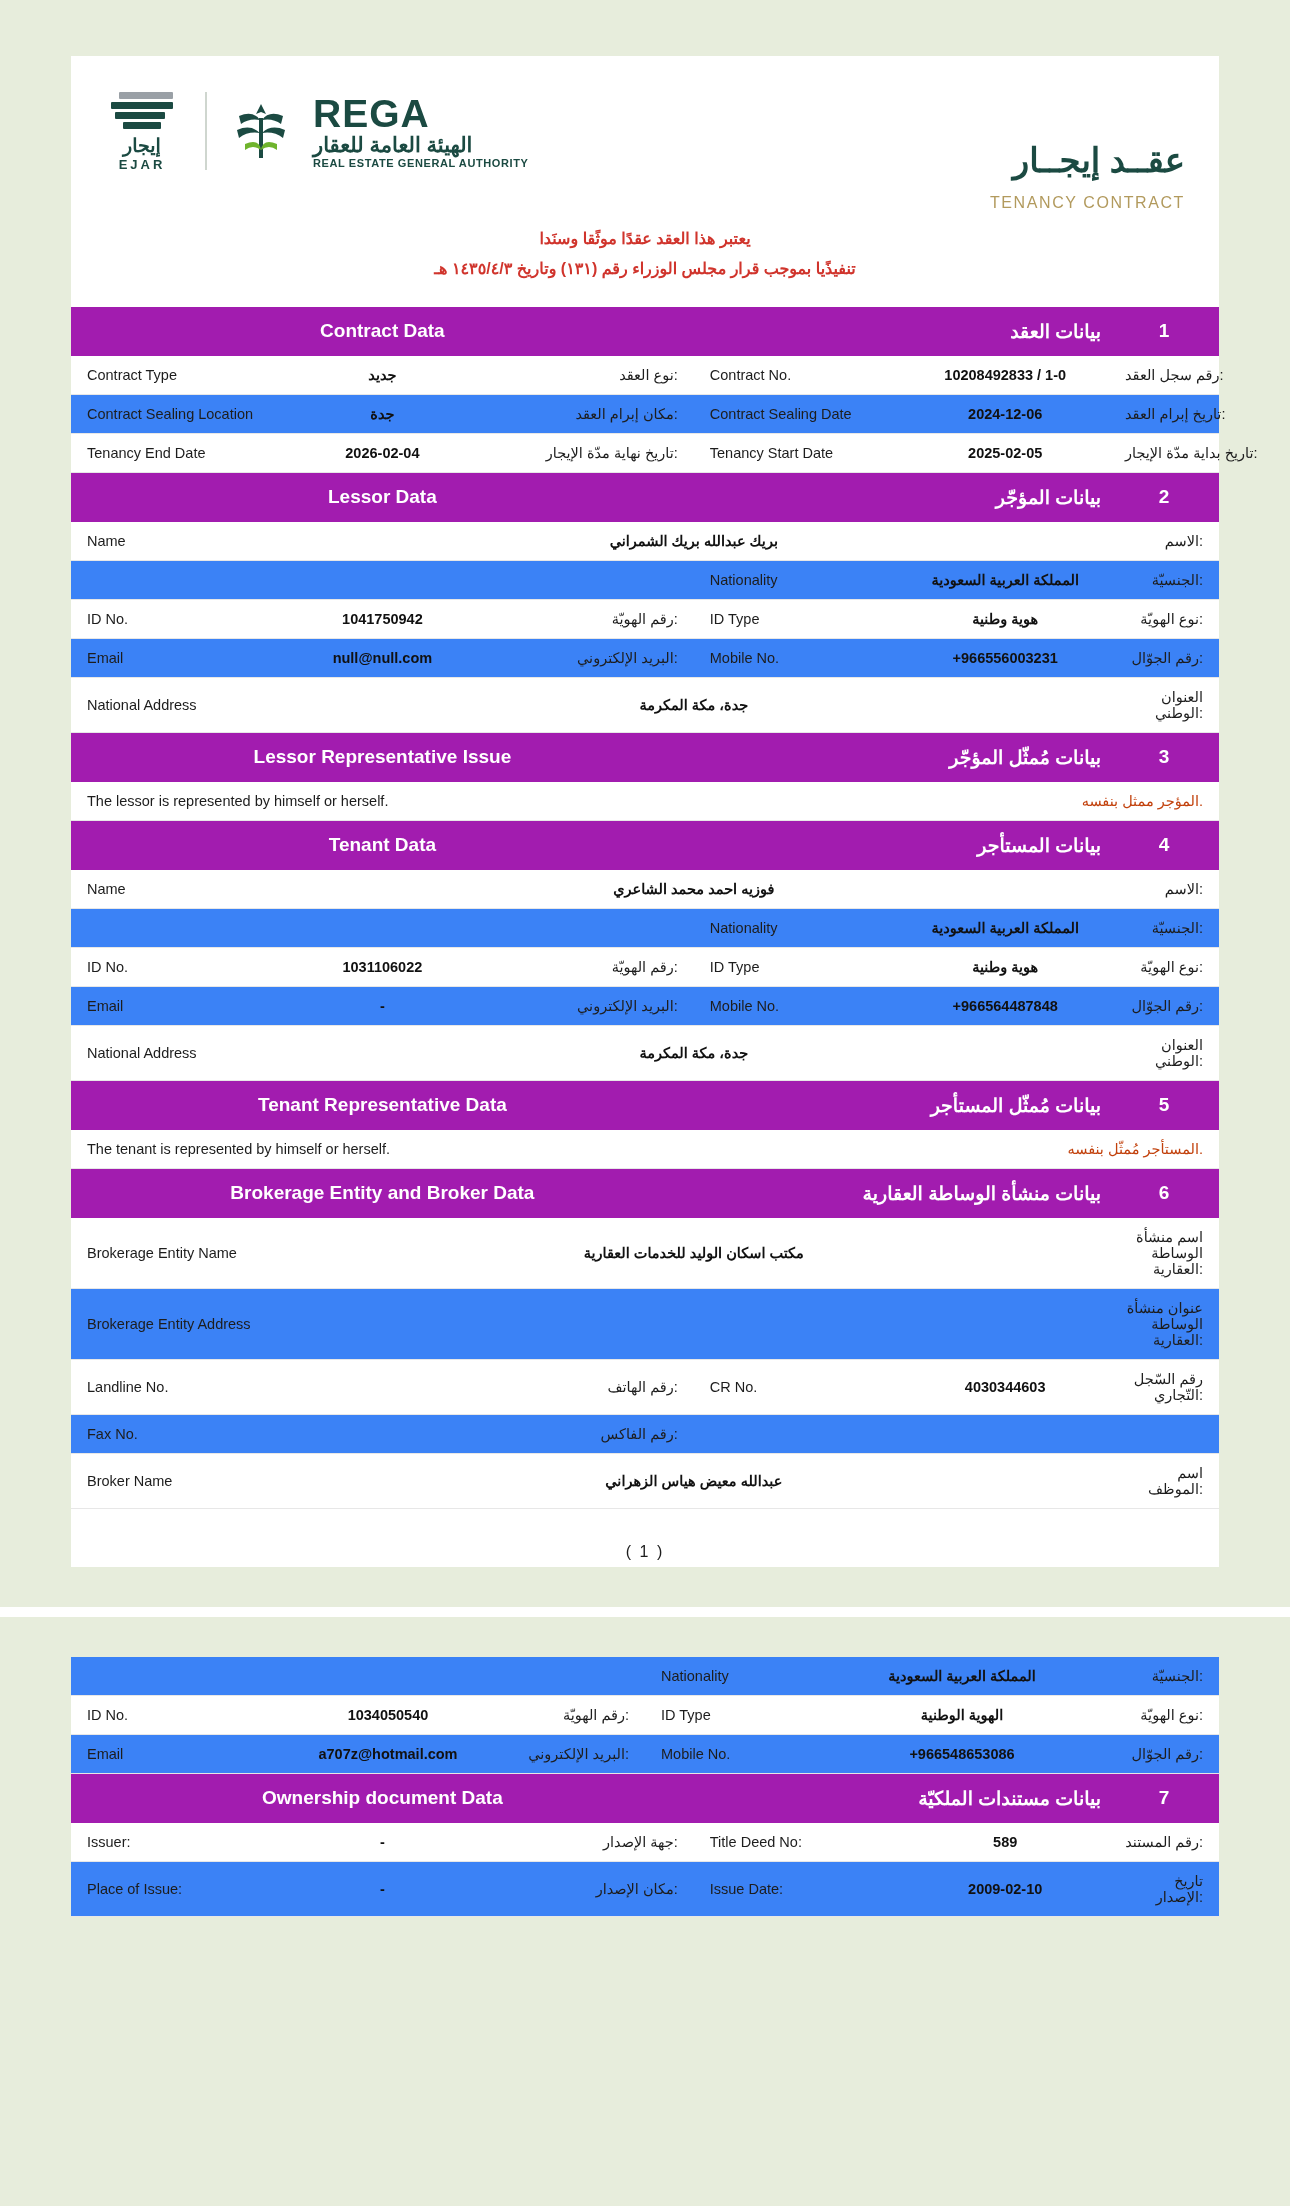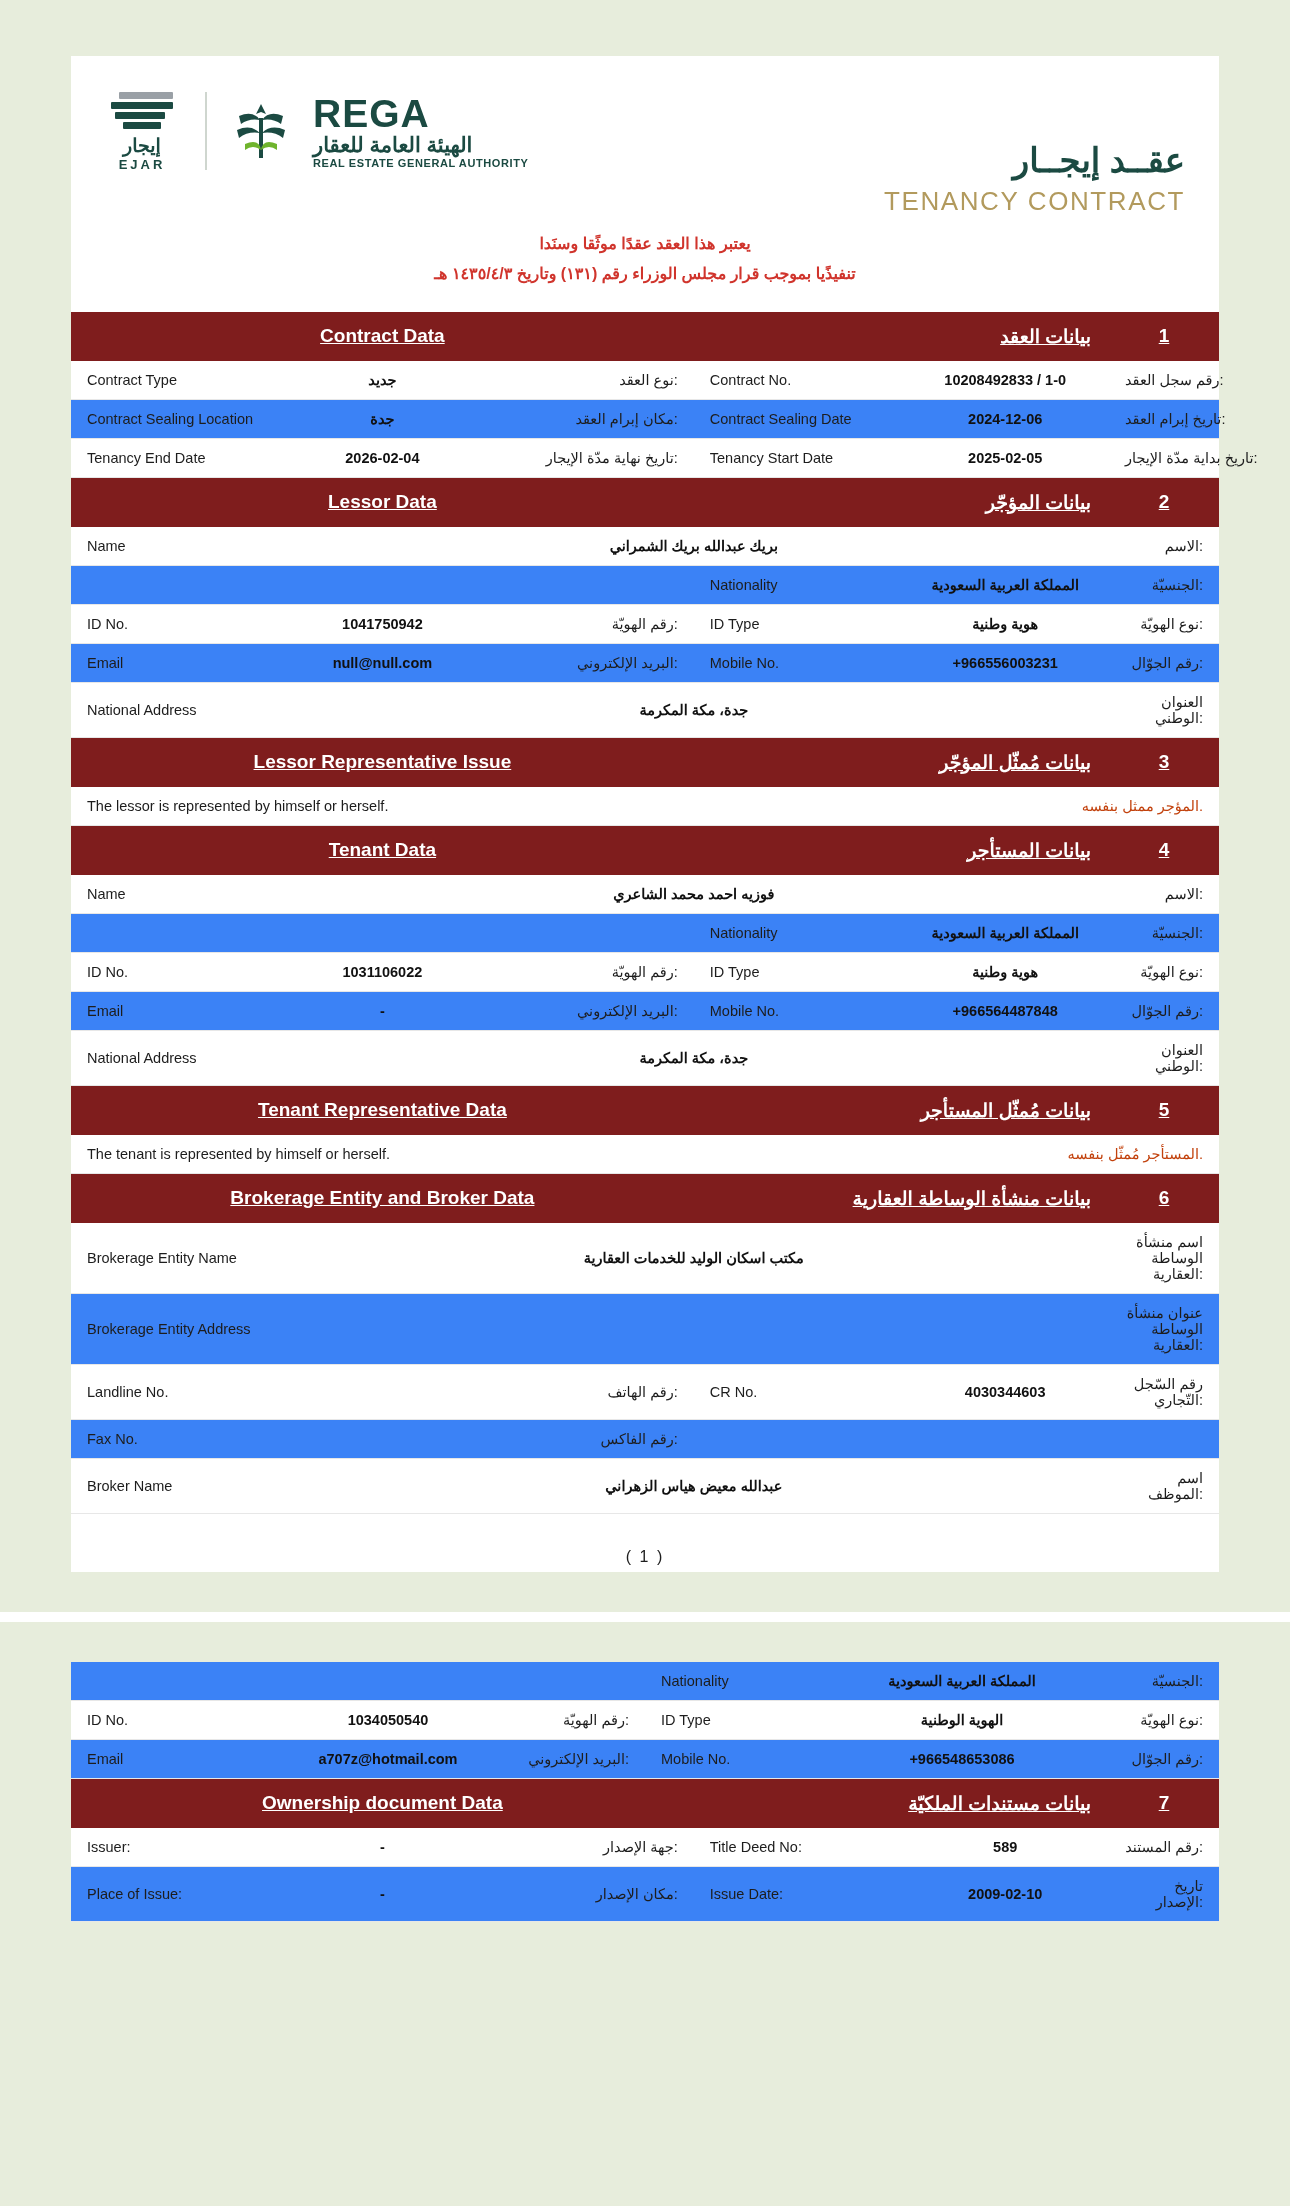--- a/index.html
+++ b/index.html
@@ -41,27 +41,27 @@
   .divider-v { width: 2px; height: 78px; background: #cfd6cf; }
 
   .rega { display: flex; align-items: center; gap: 24px; }
   .rega-mark { width: 56px; height: 62px; position: relative; }
   .rega-text-ar { font-size: 21px; font-weight: bold; color: #1b4a42; }
   .rega-word { font-size: 39px; font-weight: bold; color: #1b4a42; letter-spacing: 1px; line-height: 1; }
   .rega-text-en { font-size: 11px; font-weight: bold; color: #1b4a42; letter-spacing: .6px; }
 
   .title-block { text-align: right; padding-top: 14px; }
   .title-ar { font-size: 34px; font-weight: bold; color: #1b4a42; letter-spacing: 4px; margin-top: 40px; }
-  .title-en { font-size: 26px; color: #b29a5d; letter-spacing: 1.6px; margin-top: 6px; }
+  .title-en { font-size: 16px; color: #b29a5d; letter-spacing: 1.6px; margin-top: 14px; }
 
   .notice { text-align: center; color: #d0342c; font-size: 16px; font-weight: bold; line-height: 1.9; padding: 8px 0 22px 0; }
 
   
   table.tbl { width: 100%; border-collapse: collapse; table-layout: fixed; }
-  .sec-head td { background: #7f1d1d; color: #fff; font-weight: bold; padding: 13px 18px; font-size: 19px; text-decoration: underline; }
+  .sec-head td { background: #a21caf; color: #fff; font-weight: bold; padding: 13px 8px; font-size: 19px; }
   .sec-num  { width: 110px; text-align: center; font-size: 20px; }
   .sec-ar   { text-align: right; }
   .sec-en   { text-align: center; }
 
   tr.row td { font-size: 14.5px; padding: 11px 16px; border-bottom: 1px solid #e7e7e7; vertical-align: middle; }
   tr.row.alt td { background: #3b82f6; }
   td.lbl-ar2 { text-align: right; color: #1d1d1d; width: 150px; }
   td.val-ar2 { text-align: center; font-weight: bold; color: #111; }
   td.lbl-en2 { text-align: left; color: #1d1d1d; width: 210px; }
   td.full-en { text-align: left; color: #1d1d1d; }

